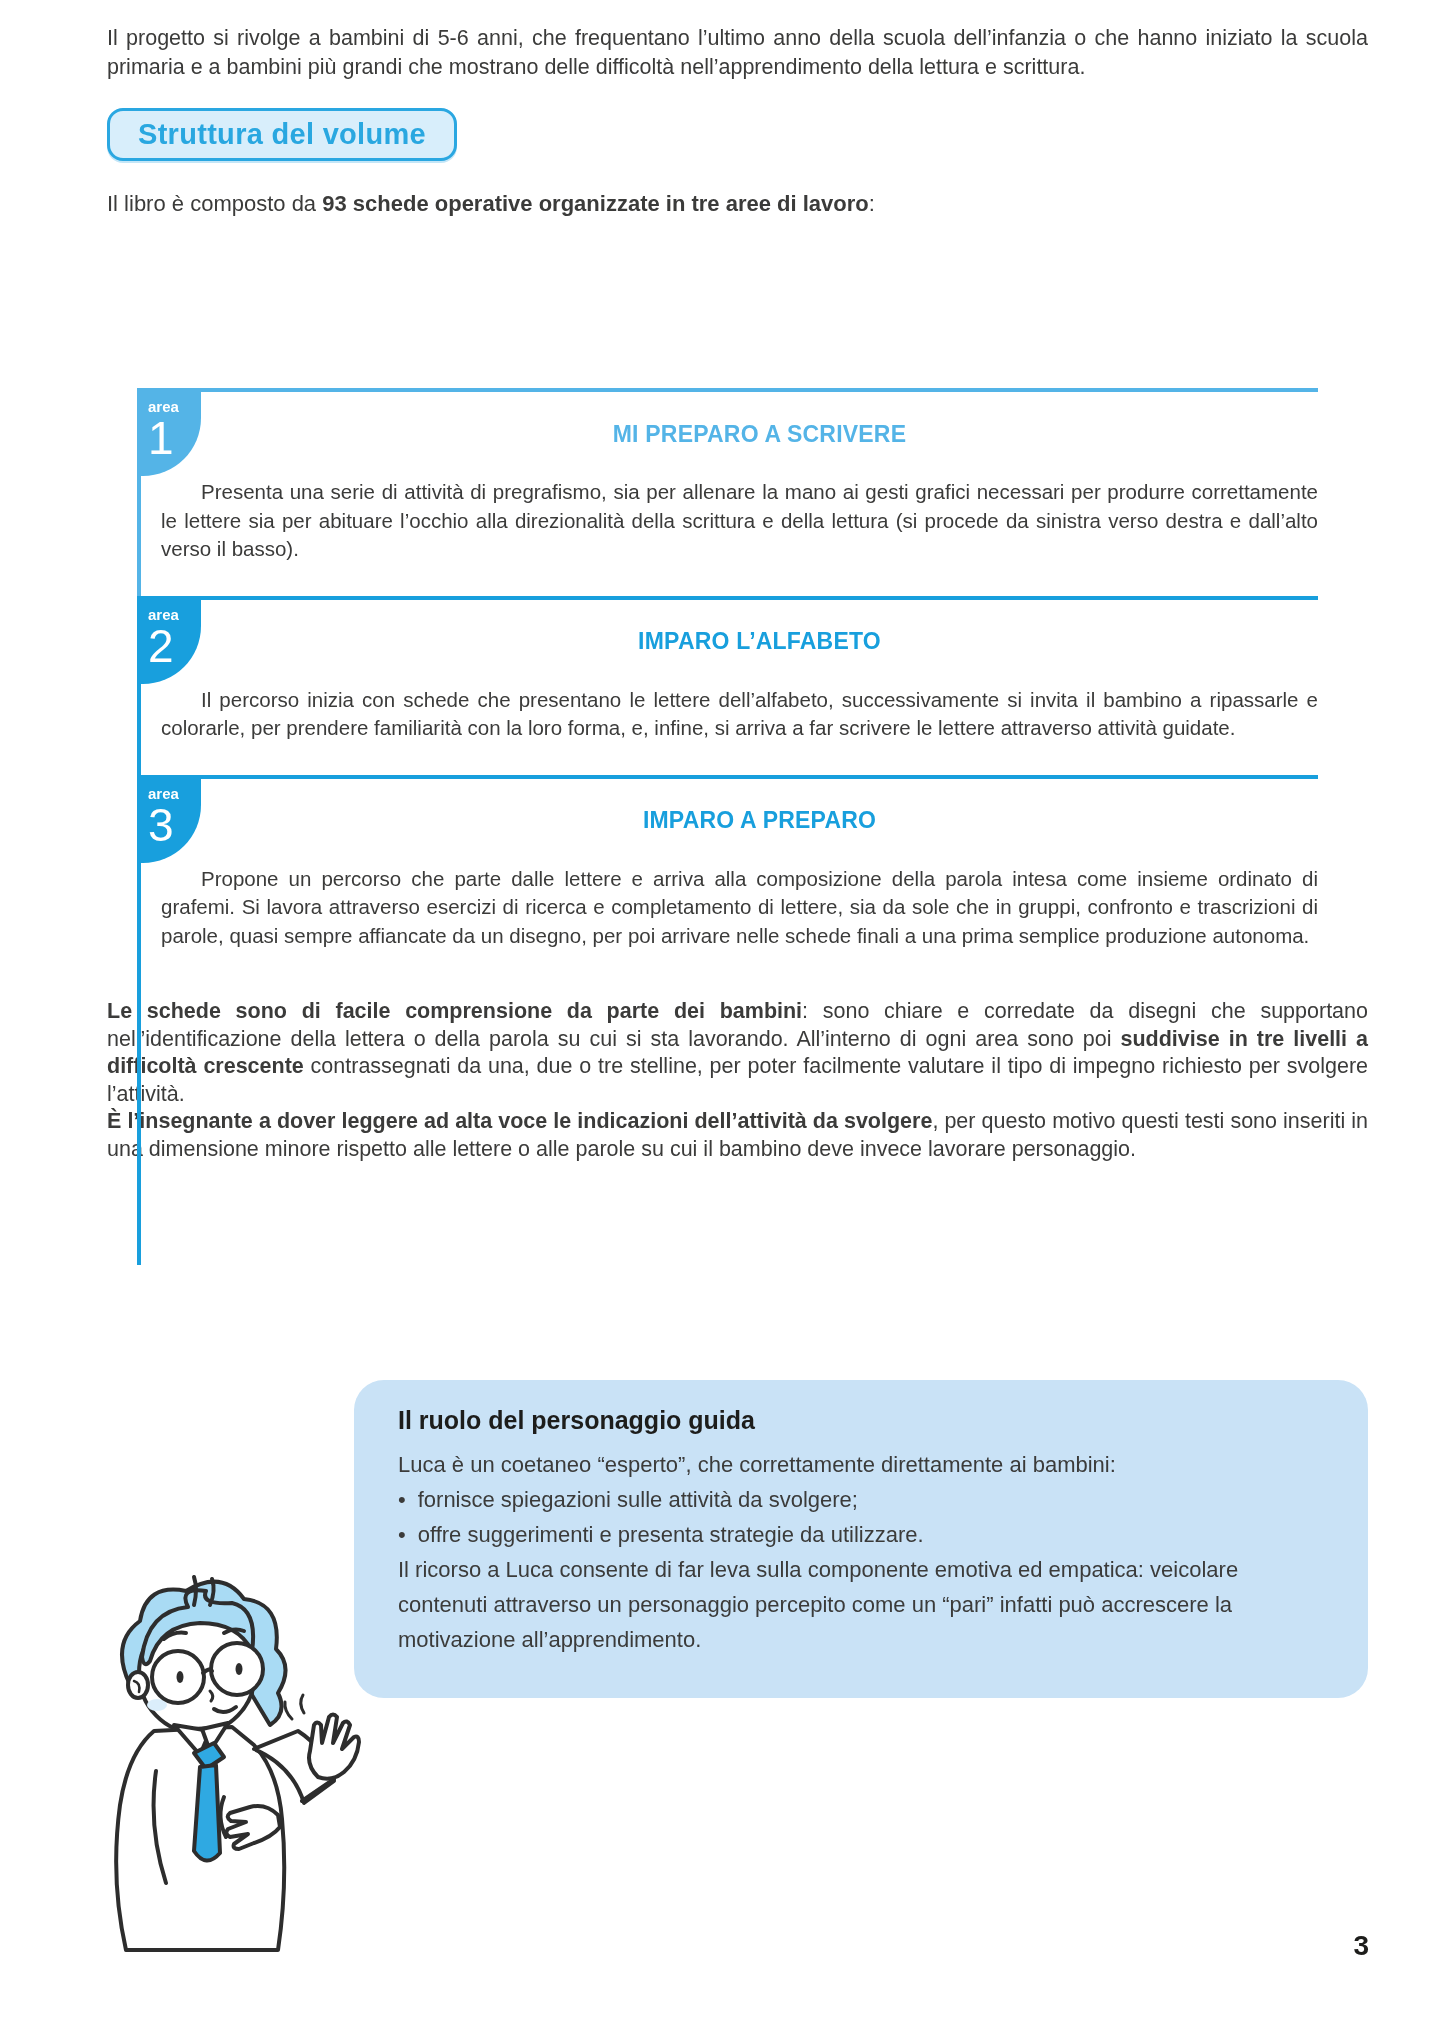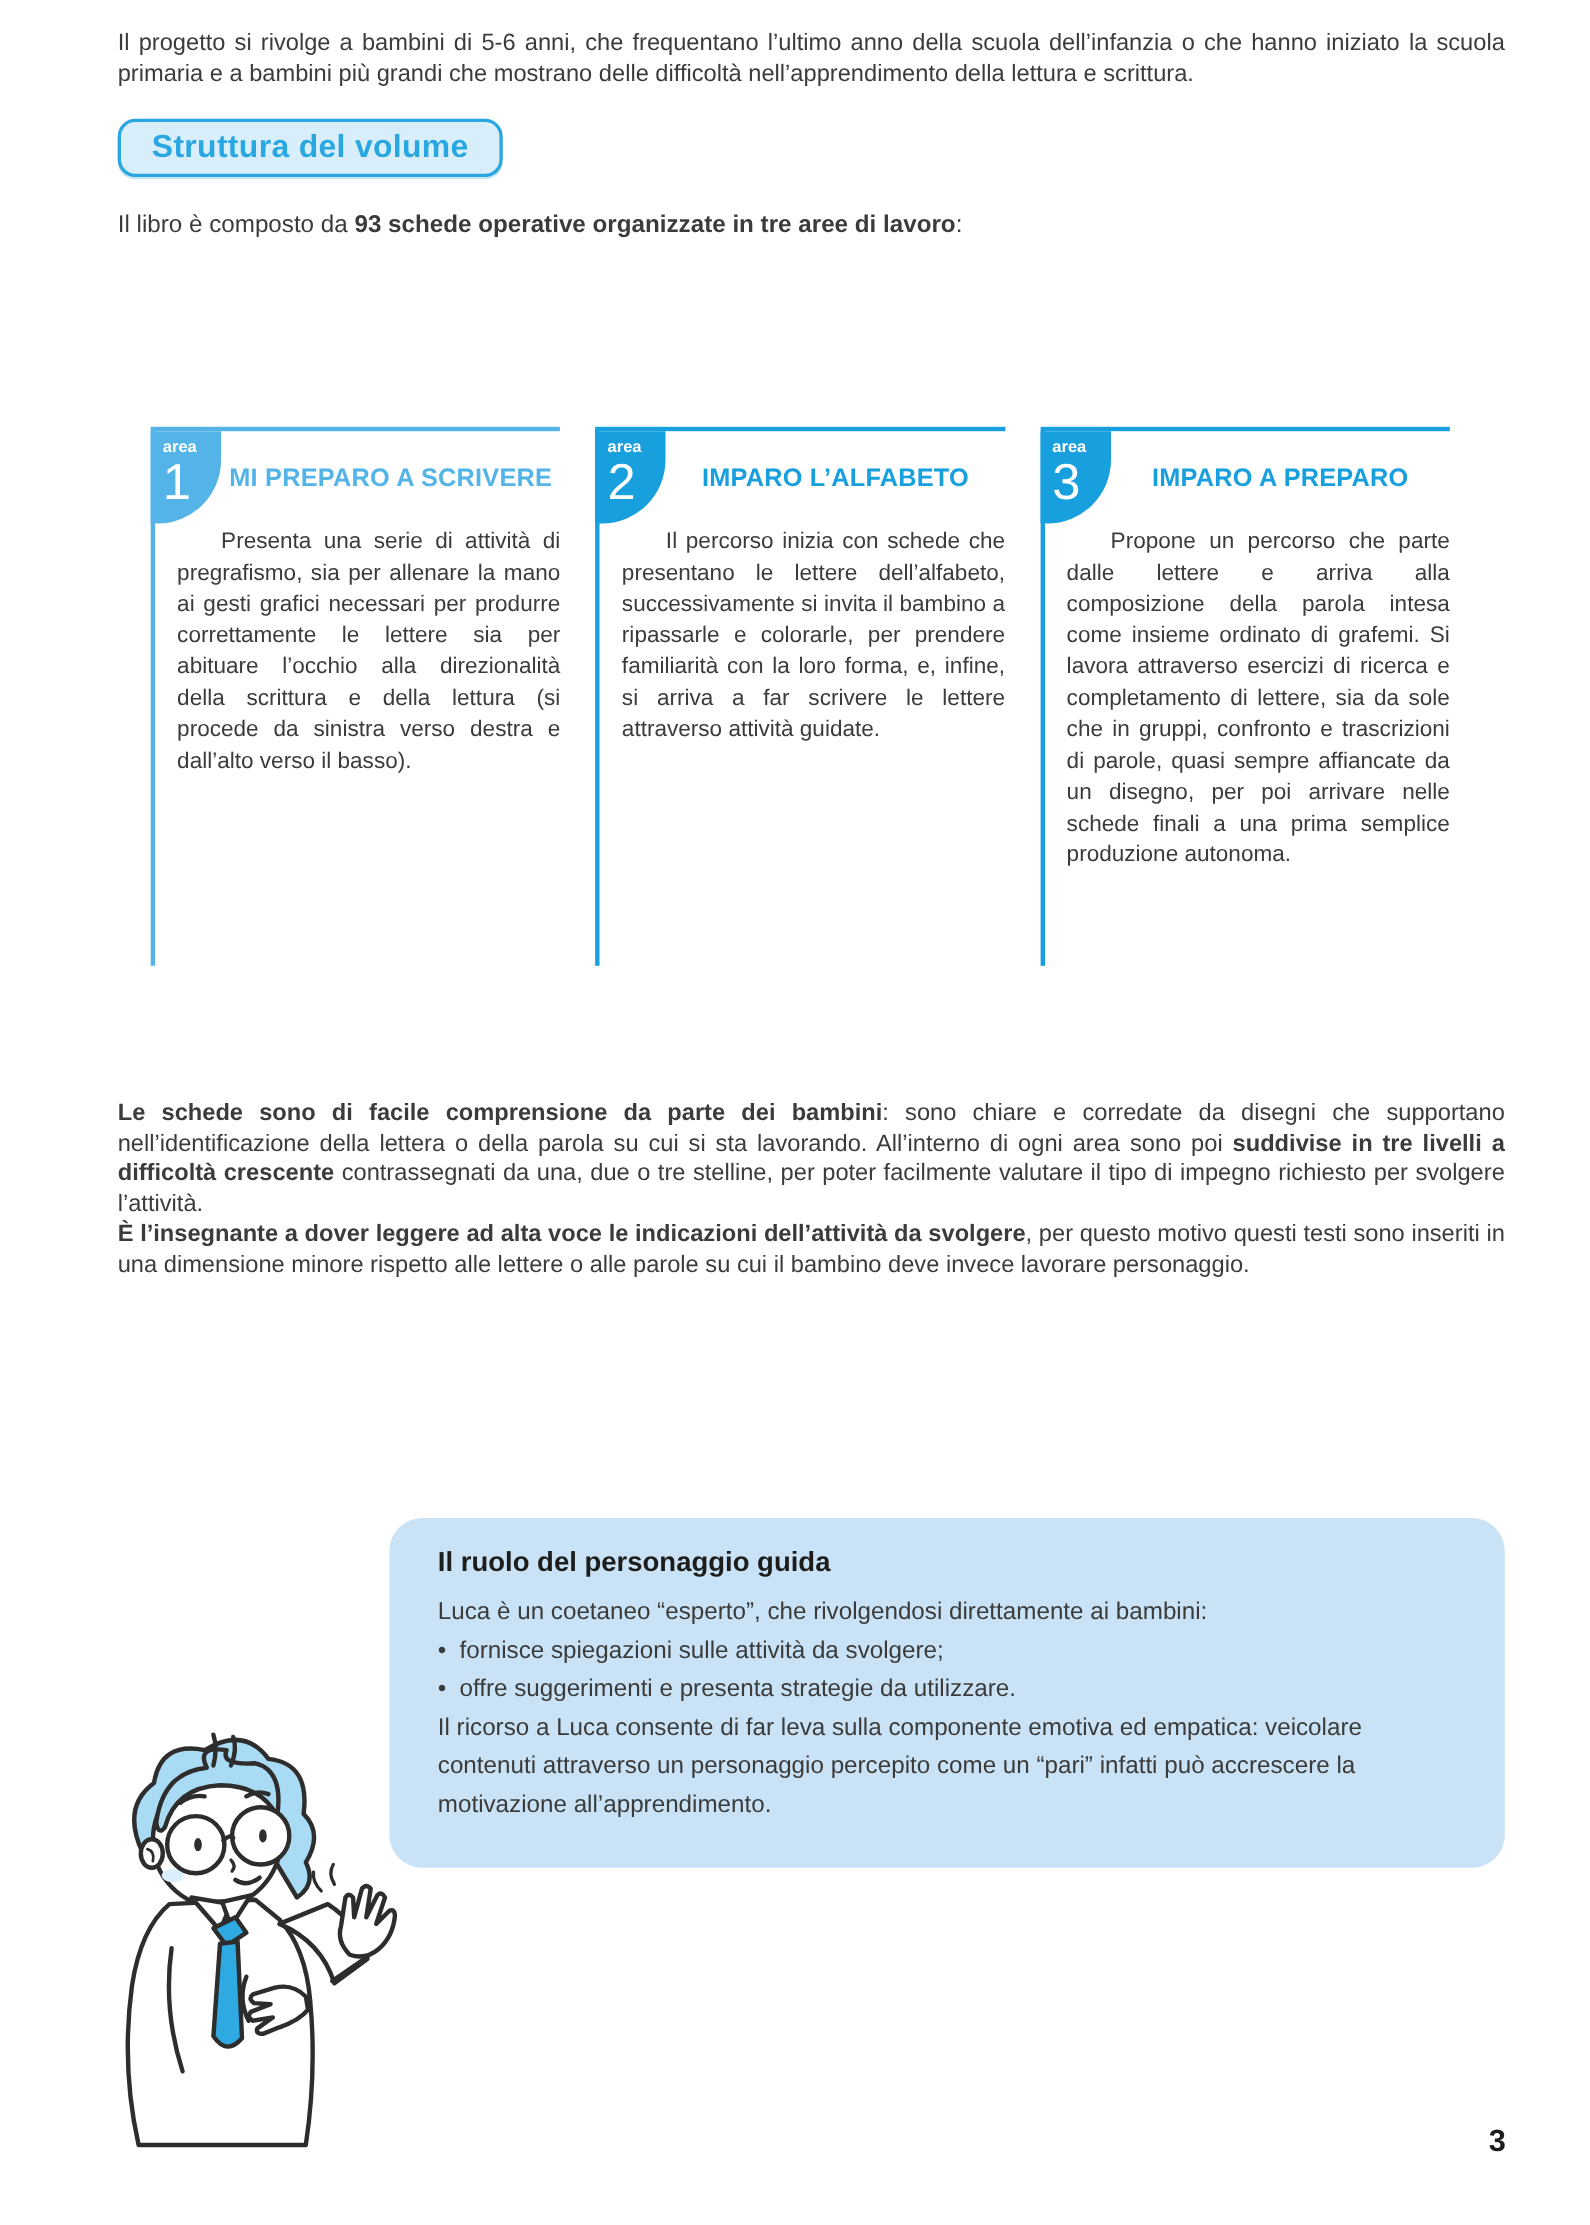--- a/index.html
+++ b/index.html
@@ -18,21 +18,21 @@
   }
   .pill-1{margin-top:110px;}
   .pill-2{margin-top:26px;}
 
   .body-text{font-size:21.5px;line-height:29px;text-align:justify;margin:0;hyphens:auto;-webkit-hyphens:auto;}
   .intro-par{margin-top:24px;}
   .volume-line{margin-top:28px;text-align:left;font-size:22px;}
   b{font-weight:bold;}
 
   
-  .areas{display:flex;gap:32px;margin:170px 50px 0 30px;height:492px;align-items:flex-start;}
+  .areas{display:flex;gap:32px;margin:170px 50px 0 30px;height:492px;align-items:flex-start;flex-direction:column;}
   .area-col{flex:1;position:relative;border-top:4px solid var(--accent);height:492px;}
   .area-col::before{content:"";position:absolute;left:0;top:0;width:4px;height:486px;background:var(--accent);}
   .area-head{display:flex;align-items:stretch;height:84px;}
   .badge{
     flex:0 0 64px;width:64px;height:84px;background:var(--accent);
     border-radius:0 0 58px 0;color:#ffffff;box-sizing:border-box;padding:7px 0 0 11px;
   }
   .badge-label{font-size:15px;font-weight:bold;line-height:1;}
   .badge-number{font-size:46px;line-height:1.05;font-weight:400;}
   .area-title{
@@ -113,21 +113,21 @@
 
     </div>
 
     <div class="notes">
       <p><b>Le schede sono di facile comprensione da parte dei bambini</b><span>: sono chiare e corredate da disegni che supportano nell’identificazione della lettera o della parola su cui si sta lavorando. All’interno di ogni area sono poi </span><b>suddivise in tre livelli a difficoltà crescente</b><span> contrassegnati da una, due o tre stelline, per poter facilmente valutare il tipo di impegno richiesto per svolgere l’attività.</span></p>
       <p><b>È l’insegnante a dover leggere ad alta voce le indicazioni dell’attività da svolgere</b><span>, per questo motivo questi testi sono inseriti in una dimensione minore rispetto alle lettere o alle parole su cui il bambino deve invece lavorare personaggio.</span></p>
     </div>
 
     <div class="guide-box">
       <h3 class="guide-title">Il ruolo del personaggio guida</h3>
-      <p class="guide-text">Luca è un coetaneo “esperto”, che rivolgendosi direttamente ai bambini:</p>
+      <p class="guide-text">Luca è un coetaneo “esperto”, che correttamente direttamente ai bambini:</p>
       <div class="bullet">
         <span class="dot">•</span>
         <span>fornisce spiegazioni sulle attività da svolgere;</span>
       </div>
       <div class="bullet">
         <span class="dot">•</span>
         <span>offre suggerimenti e presenta strategie da utilizzare.</span>
       </div>
       <p class="guide-text">Il ricorso a Luca consente di far leva sulla componente emotiva ed empatica: veicolare contenuti attraverso un personaggio percepito come un “pari” infatti può accrescere la motivazione all’apprendimento.</p>
     </div>

